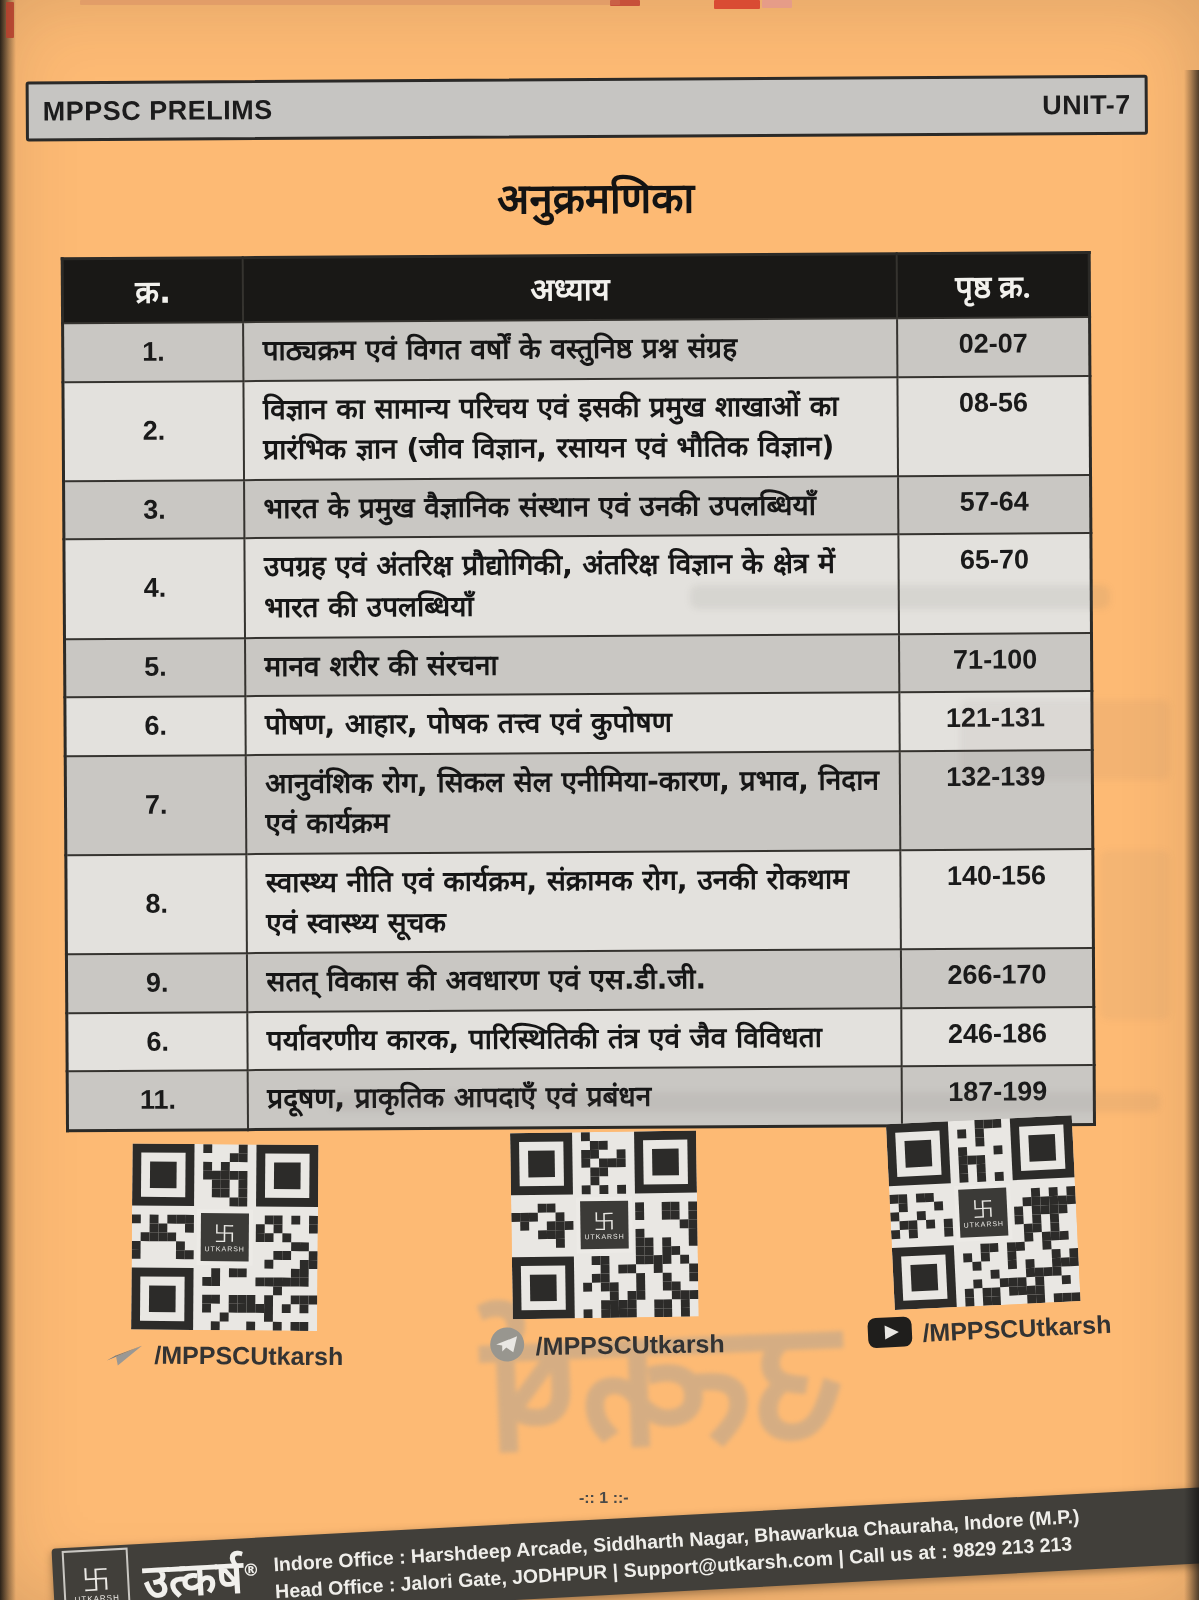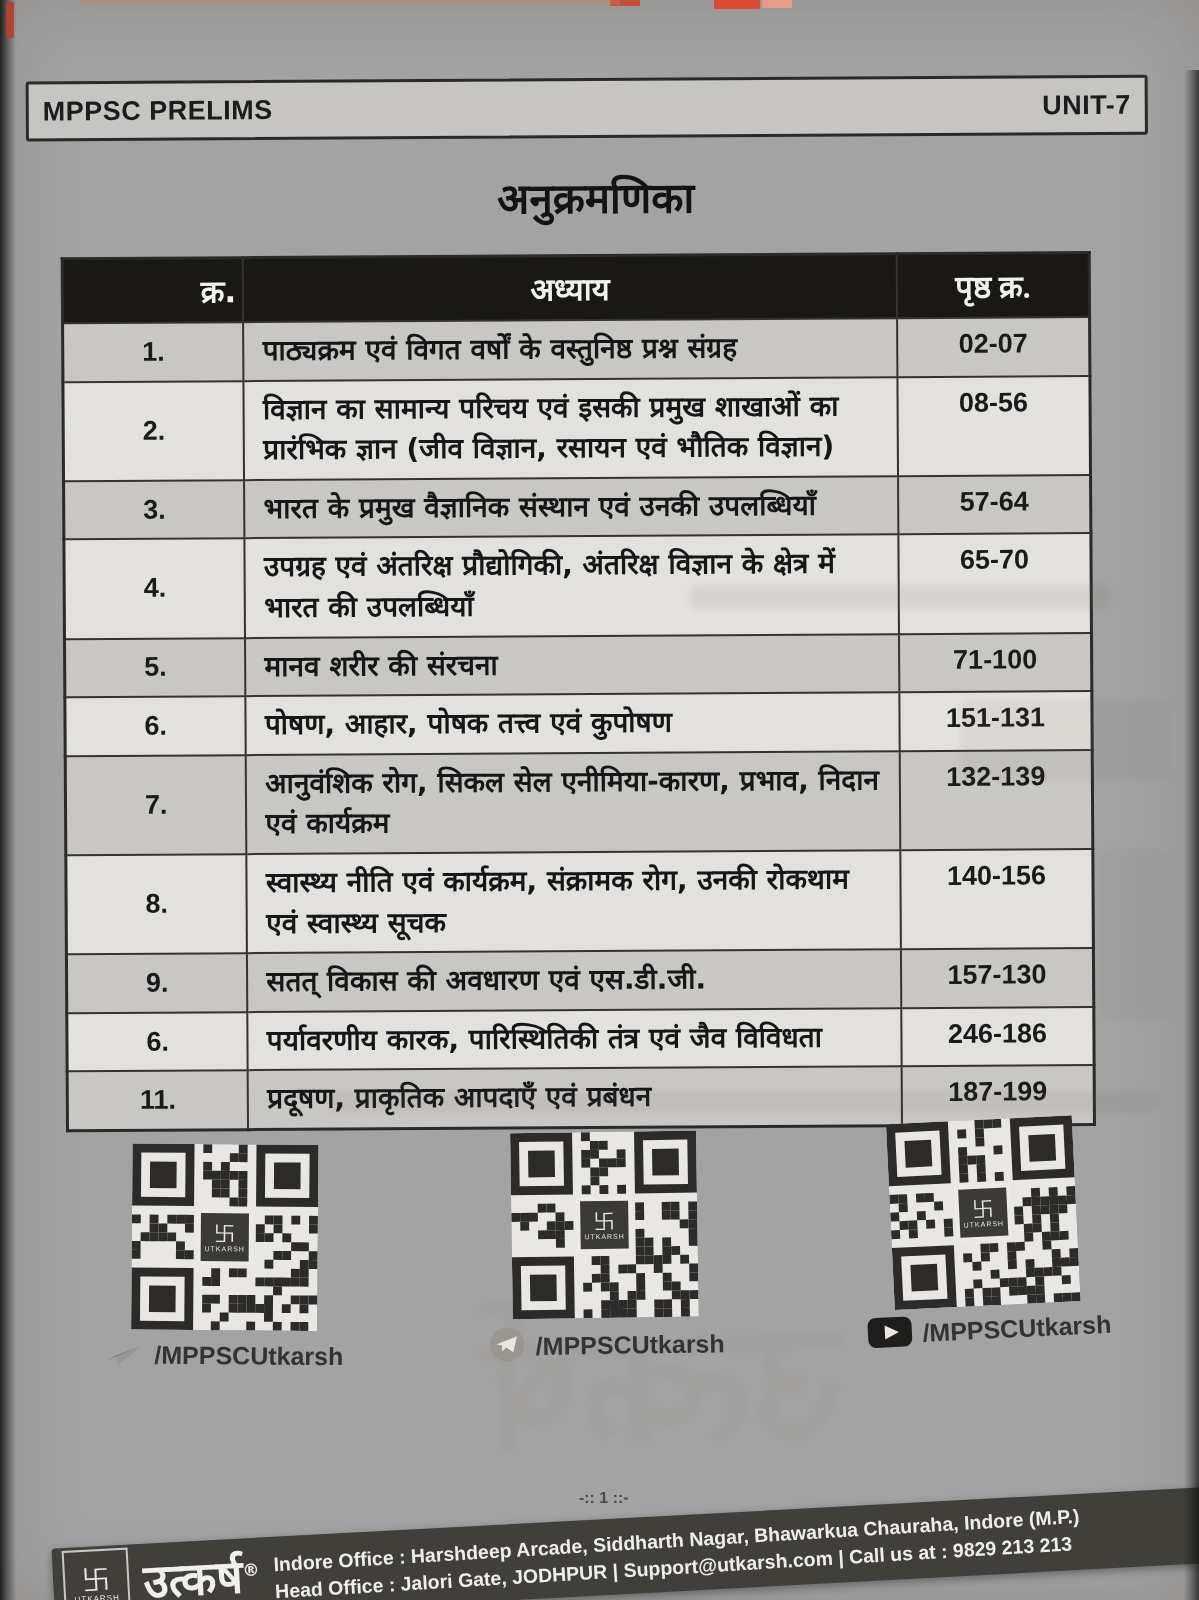--- a/index.html
+++ b/index.html
@@ -1,17 +1,17 @@
 <!DOCTYPE html>
 <html><head>
 <meta charset="utf-8">
 <style>
   html,body{margin:0;padding:0;width:1199px;height:1600px;overflow:hidden;
     font-family:"Liberation Sans","DejaVu Sans",sans-serif;background:#111;}
-  .page{position:absolute;inset:0;background:#a3a3a3;overflow:hidden;
+  .page{position:absolute;inset:0;background:#fdba74;overflow:hidden;
     box-shadow:inset 0 0 80px rgba(60,50,40,.18);}
   .content{position:absolute;inset:0;transform:rotate(-.35deg);}
 
   
   .edge-left{position:absolute;left:0;top:0;bottom:0;width:16px;z-index:40;
     background:linear-gradient(to right,rgba(10,10,10,.85),rgba(10,10,10,.35) 55%,transparent);}
   .edge-right{position:absolute;right:0;top:70px;bottom:0;width:15px;z-index:40;
     background:linear-gradient(to left,rgba(15,15,15,.7),rgba(15,15,15,.25) 60%,transparent);}
   .red-mark{position:absolute;z-index:41;border-radius:1px;}
   .red1{left:6px;top:2px;width:8px;height:36px;background:#b5402d;opacity:.9;}
@@ -110,21 +110,21 @@
     <div class="header-bar">
       <span>MPPSC PRELIMS</span>
       <span>UNIT-7</span>
     </div>
 
     <div class="page-title">अनुक्रमणिका</div>
 
     <table class="toc">
       <thead>
         <tr>
-          <th style="width:176px;text-align:right;">क्र.</th>
+          <th style="width:176px;">क्र.</th>
           <th>अध्याय</th>
           <th style="width:188px;font-family:Liberation Serif, serif;">पृष्ठ क्र.</th>
         </tr>
       </thead>
       <tbody id="toc-body">
           <tr class="odd">
     <td class="sr">1.</td>
     <td class="ch">पाठ्यक्रम एवं विगत वर्षों के वस्तुनिष्ठ प्रश्न संग्रह</td>
     <td class="pg">02-07</td>
   </tr>
@@ -144,36 +144,36 @@
     <td class="pg">65-70</td>
   </tr>
           <tr class="odd">
     <td class="sr">5.</td>
     <td class="ch">मानव शरीर की संरचना</td>
     <td class="pg">71-100</td>
   </tr>
           <tr class="even">
     <td class="sr">6.</td>
     <td class="ch">पोषण, आहार, पोषक तत्त्व एवं कुपोषण</td>
-    <td class="pg">151-131</td>
+    <td class="pg">121-131</td>
   </tr>
           <tr class="odd">
     <td class="sr">7.</td>
     <td class="ch">आनुवंशिक रोग, सिकल सेल एनीमिया-कारण, प्रभाव, निदान एवं कार्यक्रम</td>
     <td class="pg">132-139</td>
   </tr>
           <tr class="even">
     <td class="sr">8.</td>
     <td class="ch">स्वास्थ्य नीति एवं कार्यक्रम, संक्रामक रोग, उनकी रोकथाम एवं स्वास्थ्य सूचक</td>
     <td class="pg">140-156</td>
   </tr>
           <tr class="odd">
     <td class="sr">9.</td>
     <td class="ch">सतत् विकास की अवधारण एवं एस.डी.जी.</td>
-    <td class="pg">157-130</td>
+    <td class="pg">266-170</td>
   </tr>
           <tr class="even">
     <td class="sr">6.</td>
     <td class="ch">पर्यावरणीय कारक, पारिस्थितिकी तंत्र एवं जैव विविधता</td>
     <td class="pg">246-186</td>
   </tr>
           <tr class="odd">
     <td class="sr">11.</td>
     <td class="ch">प्रदूषण, प्राकृतिक आपदाएँ एवं प्रबंधन</td>
     <td class="pg">187-199</td>

